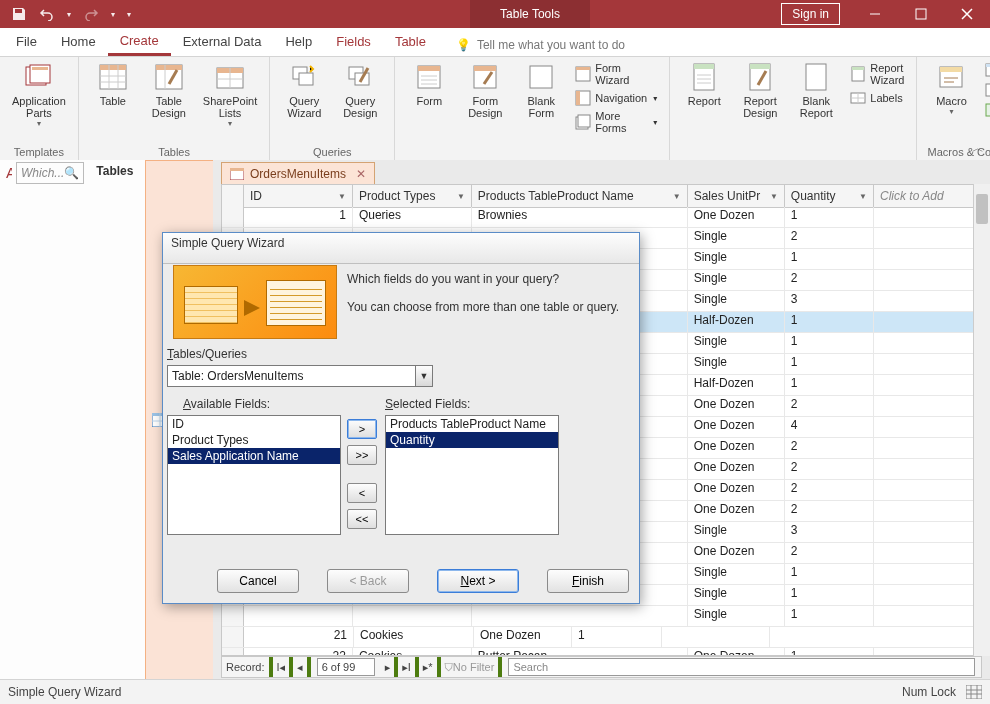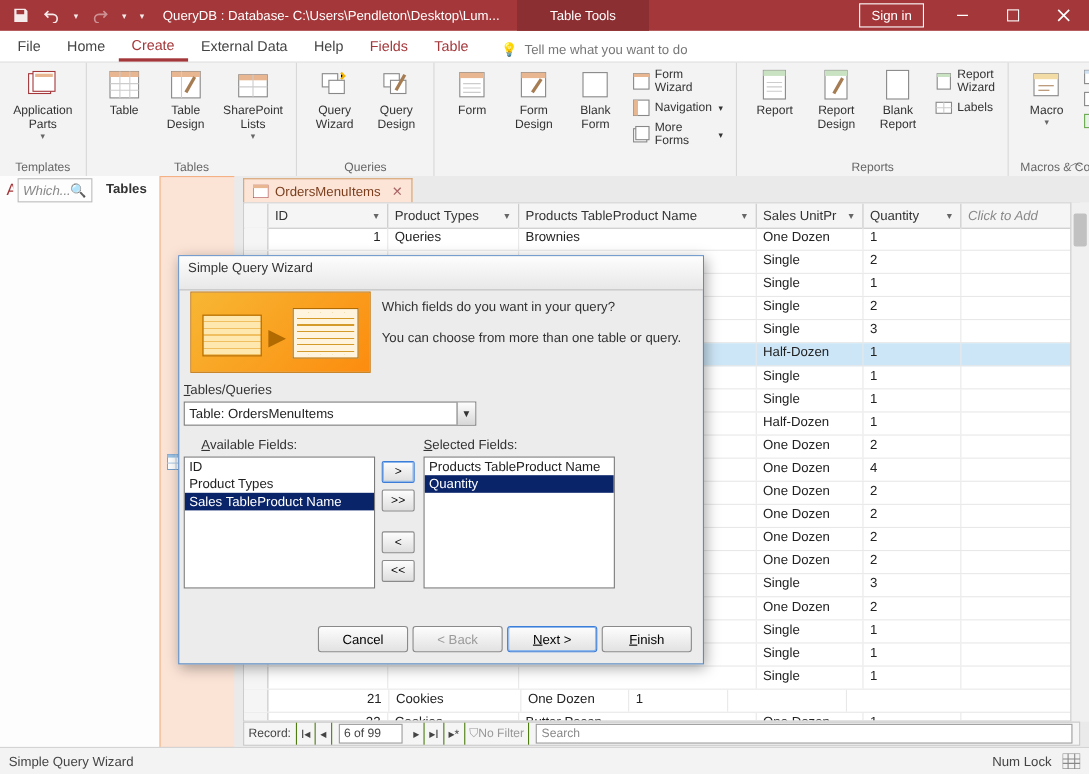--- a/index.html
+++ b/index.html
@@ -42,21 +42,21 @@
 .gridhead{display:flex;background:#f5f5f5;border-bottom:1px solid #c8c8c8;height:22px}
 .gridhead .gh{border-right:1px solid #c8c8c8;padding:3px 6px;font-size:12px;color:#333;display:flex;align-items:center;justify-content:space-between;box-sizing:border-box}
 .gh .dd{font-size:8px;color:#666}
 .gridbody{position:absolute;top:22px;left:0;right:0;bottom:0;overflow:hidden}
 .gridrow{display:flex;height:20px;border-bottom:1px solid #e8e8e8}
 .gridrow.selected{background:#cde6f7}
 .gc{border-right:1px solid #e8e8e8;padding:1px 6px;font-size:12px;color:#222;box-sizing:border-box;overflow:hidden;white-space:nowrap}
 .vscroll{position:absolute;right:0;top:24px;bottom:24px;width:16px;background:#f0f0f0;border-left:1px solid #ccc}
 .vscroll .thumb{position:absolute;left:2px;right:2px;top:10px;height:30px;background:#c1c1c1;border-radius:2px}
 .recnav{position:absolute;left:8px;right:8px;bottom:2px;height:20px;background:#f5f5f5;border:1px solid #c8c8c8;display:flex;align-items:center;font-size:11px;color:#444}
-.recnav .rn{padding:0 4px;border-right:1px solid #4d7c0f;height:100%;display:flex;align-items:center}
+.recnav .rn{padding:0 4px;border-right:4px solid #4d7c0f;height:100%;display:flex;align-items:center}
 .recnav .rninput{border:1px solid #999;margin:0 2px;padding:0 4px;background:#fff;height:16px;min-width:48px;display:inline-flex;align-items:center}
 .statusbar{position:absolute;left:0;right:0;bottom:0;height:24px;background:#f3f3f3;border-top:1px solid #d4d4d4;display:flex;align-items:center;justify-content:space-between;padding:0 8px;font-size:12px;color:#444}
 .statusbar .sright{display:flex;align-items:center;gap:10px}
 .dialog{position:absolute;left:162px;top:232px;width:476px;height:370px;background:#ececec;border:1px solid #5a8cc7;box-shadow:2px 3px 12px rgba(0,0,0,.35)}
 .dialog .dtitle{height:24px;background:linear-gradient(#fdfdfd,#e8e8e8);border-bottom:1px solid #bfbfbf;padding:3px 8px;font-size:12px;color:#333}
 .dialog .dbody{position:absolute;top:24px;left:0;right:0;bottom:0;padding:8px 10px}
 .wizimg{width:162px;height:72px;background:linear-gradient(135deg,#f7b733,#fc8c0f);border:1px solid #c67a12;position:absolute;left:10px;top:8px;overflow:hidden}
 .wizimg .sheet1{position:absolute;left:10px;top:20px;width:52px;height:36px;background:repeating-linear-gradient(#ffe7b0,#ffe7b0 5px,#f0c060 5px,#f0c060 6px);border:1px solid #b06a00}
 .wizimg .sheet2{position:absolute;right:10px;top:14px;width:58px;height:44px;background:#fff4de;border:1px solid #b06a00}
 .wizimg .sheet2:before{content:"";position:absolute;inset:3px;background:repeating-linear-gradient(#fff4de,#fff4de 5px,#d49a2a 5px,#d49a2a 6px),repeating-linear-gradient(90deg,#fff4de,#fff4de 10px,#d49a2a 10px,#d49a2a 11px)}
@@ -64,21 +64,21 @@
 .dmsg{position:absolute;left:184px;top:14px;right:10px;font-size:12px;color:#333;line-height:16px}
 .dlabel{font-size:12px;color:#333}
 .combo{border:1px solid #7a7a7a;background:#fff;height:20px;display:flex;align-items:center;justify-content:space-between;padding:0 4px;font-size:12px}
 .combo .dd{border-left:1px solid #7a7a7a;width:16px;text-align:center;font-size:9px;color:#333;background:linear-gradient(#fdfdfd,#d8d8d8);height:100%;display:flex;align-items:center;justify-content:center;margin-right:-4px}
 .listbox{border:1px solid #7a7a7a;background:#fff;font-size:12px;overflow:hidden}
 .listbox .li{padding:1px 4px}
 .listbox .li.sel{background:#0a246a;color:#fff}
 .movebtns{display:flex;flex-direction:column;gap:6px;align-items:center}
 .movebtns button{width:30px;height:20px;font-size:11px;background:linear-gradient(#fdfdfd,#dedede);border:1px solid #8a8a8a;border-radius:2px}
 .movebtns button.focus{border:1px solid #3b7dd8;box-shadow:0 0 0 1px #8cb7ec inset}
-.dlgbtns{position:absolute;right:10px;bottom:10px;display:flex;gap:4px}
+.dlgbtns{position:absolute;right:10px;bottom:10px;display:flex;gap:28px}
 .dlgbtns button{width:82px;height:24px;font-size:12px;background:linear-gradient(#fdfdfd,#e2e2e2);border:1px solid #8a8a8a;border-radius:3px}
 .dlgbtns button:disabled{color:#9a9a9a}
 .dlgbtns button.primary{border:1px solid #3b7dd8;box-shadow:0 0 0 1px #8cb7ec inset}
 svg{display:block}
 .rowsel{width:22px;background:#f5f5f5;border-right:1px solid #c8c8c8}
 </style>
 </head>
 <body>
 
 <div class="titlebar">
@@ -95,21 +95,20 @@
       </div>
     <div class="qbtn" style="width:10px;color:#fff;font-size:8px">▾</div>
     <div class="qbtn">
         <svg width="16" height="14" viewBox="0 0 16 14">
           <path fill="none" stroke="#ffffff80" stroke-width="1.5" d="M11 3l3 3-3 3M14 6H7a4 4 0 0 0 0 8"></path>
         </svg>
       </div>
     <div class="qbtn" style="width:10px;color:#fff;font-size:8px">▾</div>
     <div class="qbtn" style="width:10px;color:#fff;font-size:8px">▾</div>
   </div>
-  <div class="title">QueryDB : Database- C:\Users\Pendleton\Desktop\Lum...</div>
   <div class="tabletool">Table Tools</div>
   <div class="signin">Sign in</div>
   <div class="winbtns">
     <div class="wb">
         <svg width="12" height="12">
           <path stroke="#fff" d="M1 6h10"></path>
         </svg>
       </div>
     <div class="wb">
         <svg width="12" height="12">
@@ -333,21 +332,20 @@
             <span class="sicon">
               <svg width="16" height="16">
                 <rect x="1" y="3" width="14" height="10" fill="#fff" stroke="#888"></rect>
                 <path stroke="#ccc" d="M8 3v10M1 8h14"></path>
               </svg>
             </span>
             <span>Labels</span>
           </div>
       </div>
     </div>
-    <div class="glabel">Reports</div>
   </div>
   <div class="group" style="border-right:none">
     <div class="row">
       <div class="rbtn">
           <div class="ricon">
             <svg width="28" height="26">
               <rect x="3" y="3" width="22" height="20" fill="#fff" stroke="#888"></rect>
               <rect x="3" y="3" width="22" height="5" fill="#f3dba5"></rect>
               <path stroke="#a67c52" d="M7 14h14M7 18h10"></path>
             </svg>
@@ -707,21 +705,21 @@
       <span>Table: OrdersMenuItems</span>
       <span class="dd">▼</span>
     </div>
 
     <div style="position:absolute;left:20px;top:140px" class="dlabel"><u>A</u>vailable Fields:</div>
     <div style="position:absolute;left:222px;top:140px" class="dlabel"><u>S</u>elected Fields:</div>
 
     <div id="availList" class="listbox" style="position:absolute;left:4px;top:158px;width:172px;height:118px">
         <div class="li">ID</div>
         <div class="li">Product Types</div>
-        <div class="li sel">Sales TableProduct Name</div>
+        <div class="li sel">Sales Application Name</div>
       </div>
 
     <div class="movebtns" style="position:absolute;left:184px;top:162px">
       <button class="focus">&gt;</button>
       <button>&gt;&gt;</button>
       <div style="height:6px"></div>
       <button>&lt;</button>
       <button>&lt;&lt;</button>
     </div>
 

